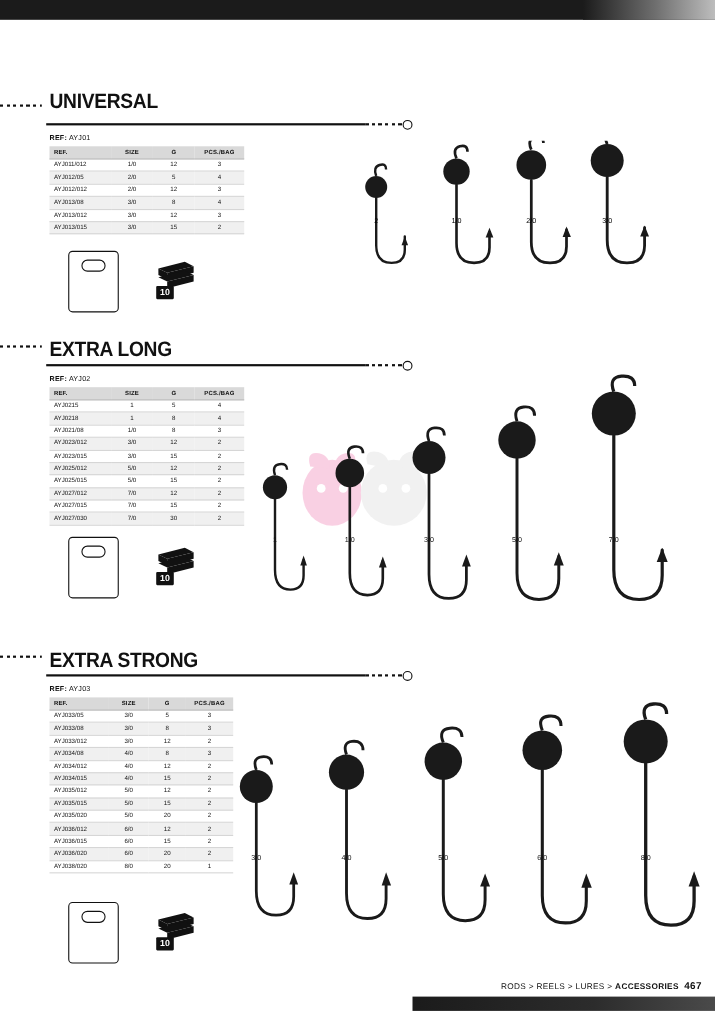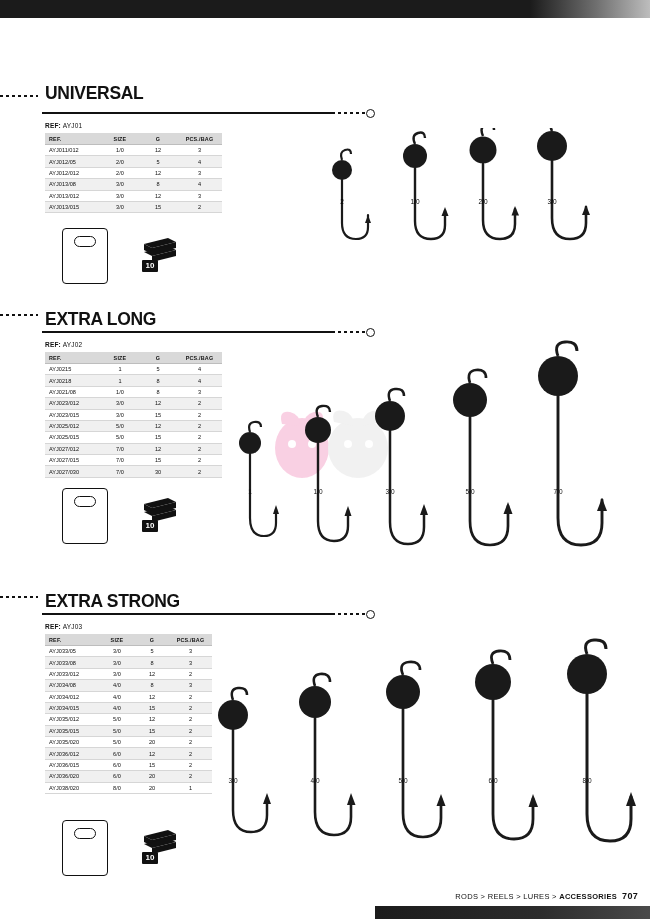--- a/index.html
+++ b/index.html
@@ -593,19 +593,19 @@
       </g>
     </svg>
     <div style="position:absolute;left:13px;top:147px;width:30px;font-size:6.5px;text-align:center;color:#111;">3/0</div>
     <div style="position:absolute;left:95px;top:147px;width:30px;font-size:6.5px;text-align:center;color:#111;">4/0</div>
     <div style="position:absolute;left:183px;top:147px;width:30px;font-size:6.5px;text-align:center;color:#111;">5/0</div>
     <div style="position:absolute;left:273px;top:147px;width:30px;font-size:6.5px;text-align:center;color:#111;">6/0</div>
     <div style="position:absolute;left:367px;top:147px;width:30px;font-size:6.5px;text-align:center;color:#111;">8/0</div>
   </div>
 
   <div class="footer">
-    <span>RODS &gt; REELS &gt; LURES &gt; </span><span class="strong">ACCESSORIES</span><span class="pageno">707</span>
+    <span>RODS &gt; REELS &gt; LURES &gt; </span><span class="strong">ACCESSORIES</span><span class="pageno">467</span>
   </div>
 
   <div class="bottom-bar"></div>
   <div class="bottom-bar-dark"></div>
 
 </div>
 
 </body></html>

